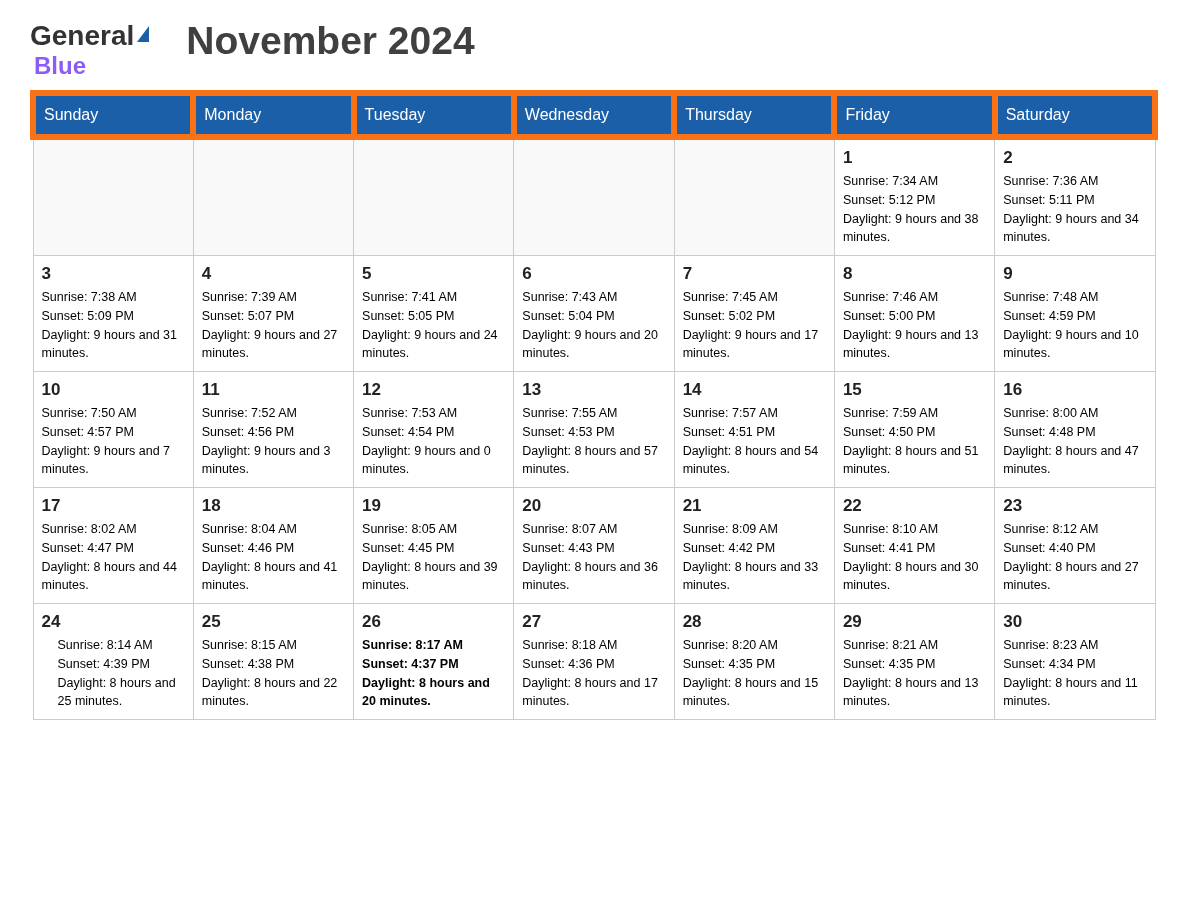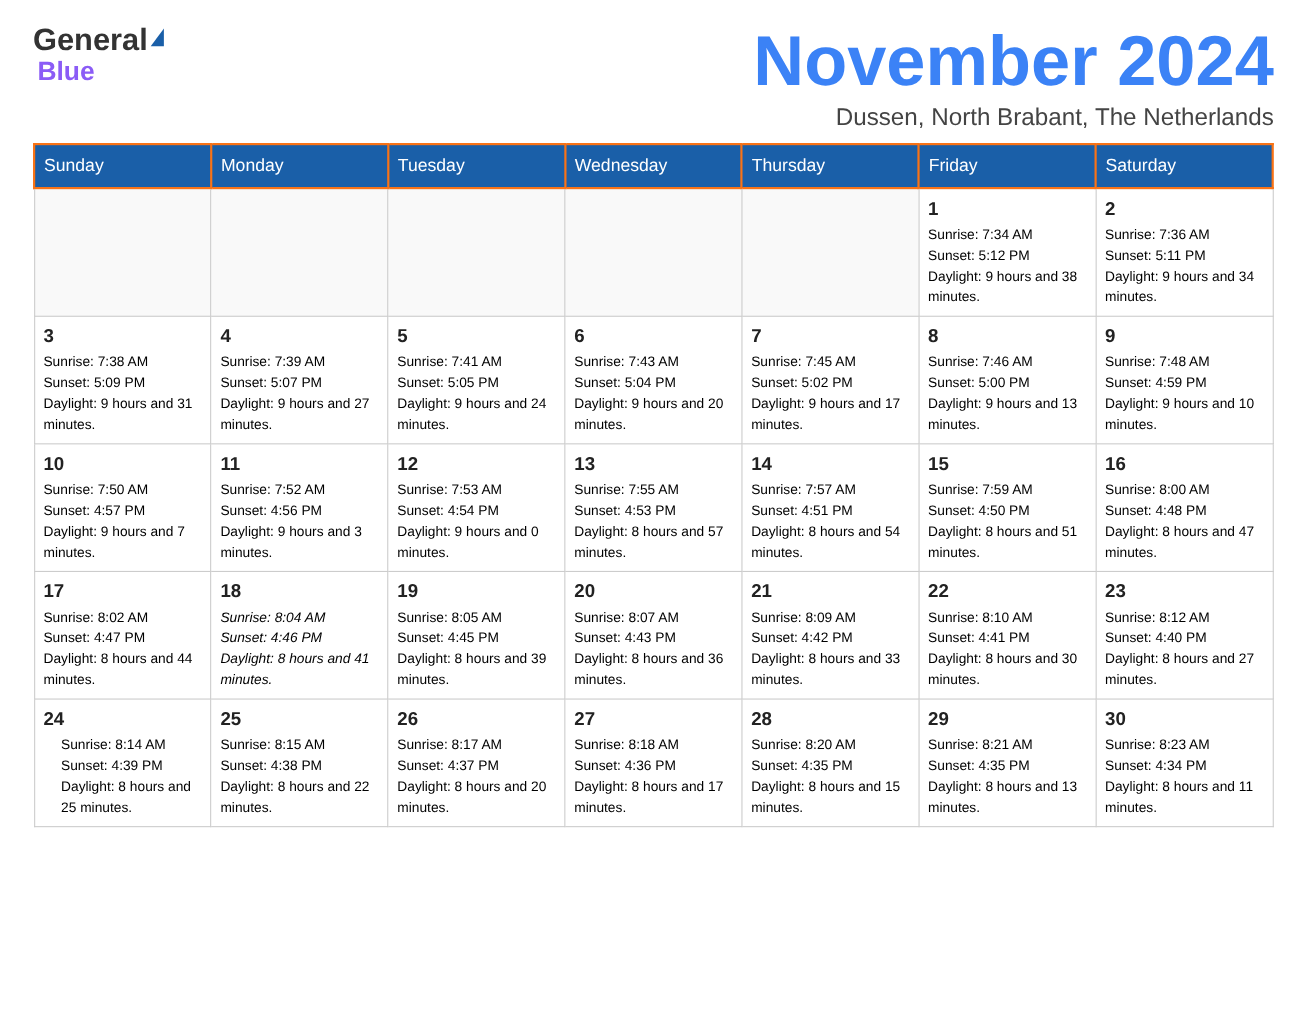--- a/index.html
+++ b/index.html
@@ -5,56 +5,56 @@
     * { box-sizing: border-box; margin: 0; padding: 0; }
     body {
       font-family: Arial, sans-serif;
       background: #fff;
       padding: 20px 30px;
       width: 1188px;
       min-height: 918px;
     }
     .header {
       display: flex;
-      justify-content: space-between;
       align-items: flex-start;
       margin-bottom: 10px;
+      gap: 37px;
     }
     .logo {
       display: flex;
       flex-direction: column;
       align-items: flex-start;
     }
     .title-section {
       text-align: right;
     }
     .month-title {
-      font-size: 64px;
+      font-size: 39px;
       font-weight: bold;
-      color: #3b82f6;
+      color: #404040;
       line-height: 1.1;
     }
     .location-title {
       font-size: 22px;
       color: #444;
       margin-top: 4px;
     }
     .calendar {
       width: 100%;
       border-collapse: collapse;
       margin-top: 10px;
     }
     .calendar th {
       background-color: #1a5fa8;
       color: #fff;
       font-size: 16px;
       font-weight: normal;
       padding: 10px 8px;
       text-align: left;
-      border: 2px solid #f97316;
+      border: 6px solid #f97316;
     }
     .calendar td {
       vertical-align: top;
       padding: 8px;
       border: 1px solid #ccc;
       font-size: 13px;
       color: #333;
       width: 14.28%;
       height: 110px;
     }
@@ -85,21 +85,20 @@
     <div class="logo-row">
       <span style="font-size:28px;font-weight:bold;color:#333;">General</span>
       <span style="display:inline-block;width:0;height:0;border-left:12px solid transparent;border-bottom:16px solid #1a5fa8;margin-left:3px;vertical-align:middle;position:relative;top:-2px;"></span>
     </div>
     <div>
       <span style="font-size:24px;font-weight:bold;color:#8b5cf6;margin-left:4px;">Blue</span>
     </div>
   </div>
   <div class="title-section">
     <div class="month-title">November 2024</div>
-    <div class="location-title">Dussen, North Brabant, The Netherlands</div>
   </div>
 </div>
 
 <table class="calendar">
   <thead>
     <tr>
     <th>Sunday</th>
         <th>Monday</th>
         <th>Tuesday</th>
         <th>Wednesday</th>
@@ -218,21 +217,21 @@
       </tr>
       <tr>
         <td>
           <div class="day-number">17</div>
           <div class="day-info" style="white-space: pre-line;">Sunrise: 8:02 AM
 Sunset: 4:47 PM
 Daylight: 8 hours and 44 minutes.</div>
         </td>
         <td>
           <div class="day-number">18</div>
-          <div class="day-info" style="white-space: pre-line; font-style: italic;">Sunrise: 8:04 AM
+          <div class="day-info" style="white-space: pre-line;">Sunrise: 8:04 AM
 Sunset: 4:46 PM
 Daylight: 8 hours and 41 minutes.</div>
         </td>
         <td>
           <div class="day-number">19</div>
           <div class="day-info" style="white-space: pre-line;">Sunrise: 8:05 AM
 Sunset: 4:45 PM
 Daylight: 8 hours and 39 minutes.</div>
         </td>
         <td>
@@ -268,21 +267,21 @@
 Daylight: 8 hours and 25 minutes.</div>
         </td>
         <td>
           <div class="day-number">25</div>
           <div class="day-info" style="white-space: pre-line;">Sunrise: 8:15 AM
 Sunset: 4:38 PM
 Daylight: 8 hours and 22 minutes.</div>
         </td>
         <td>
           <div class="day-number">26</div>
-          <div class="day-info" style="white-space: pre-line;">Sunrise: 8:17 AM
+          <div class="day-info" style="white-space: pre-line; font-weight: bold;">Sunrise: 8:17 AM
 Sunset: 4:37 PM
 Daylight: 8 hours and 20 minutes.</div>
         </td>
         <td>
           <div class="day-number">27</div>
           <div class="day-info" style="white-space: pre-line;">Sunrise: 8:18 AM
 Sunset: 4:36 PM
 Daylight: 8 hours and 17 minutes.</div>
         </td>
         <td>

